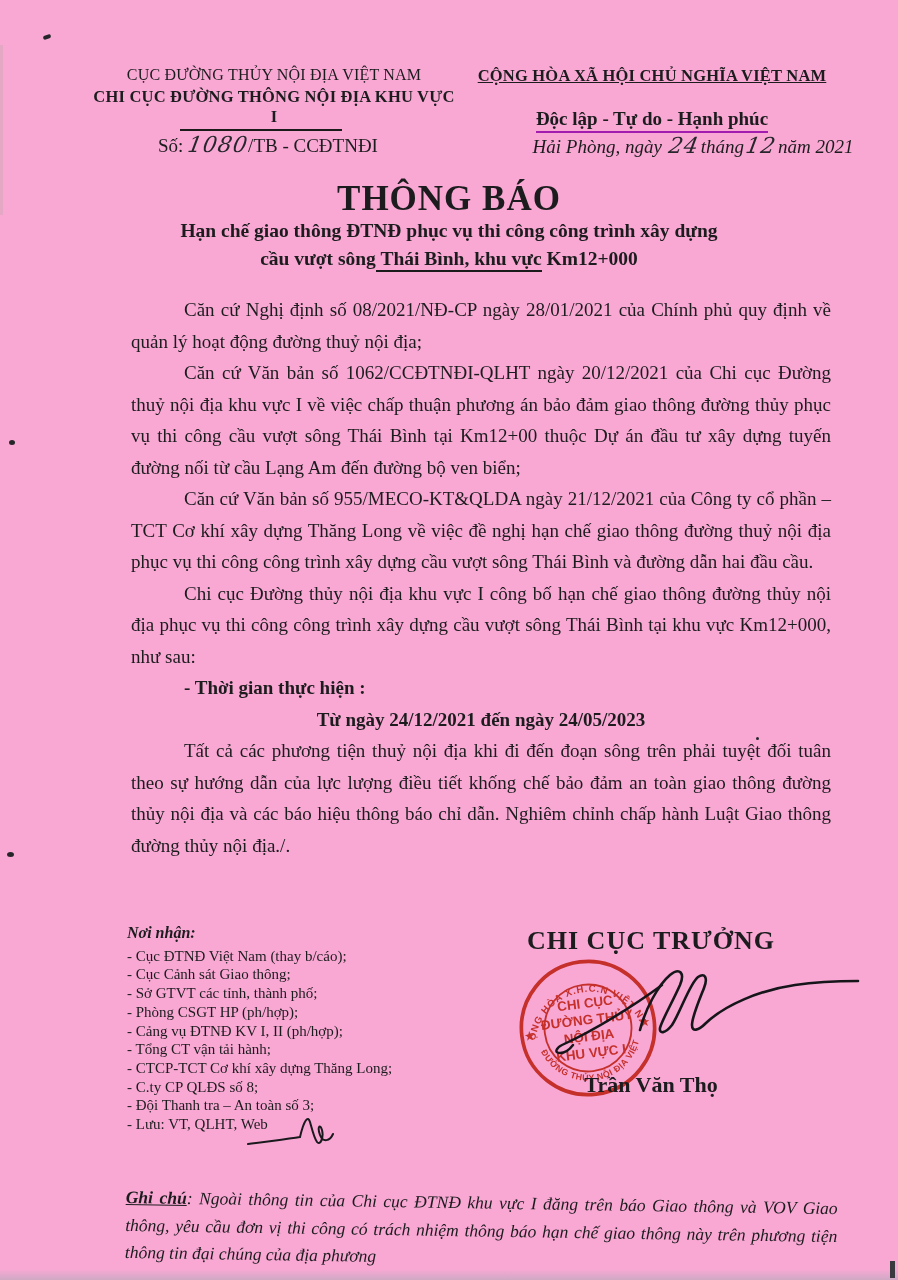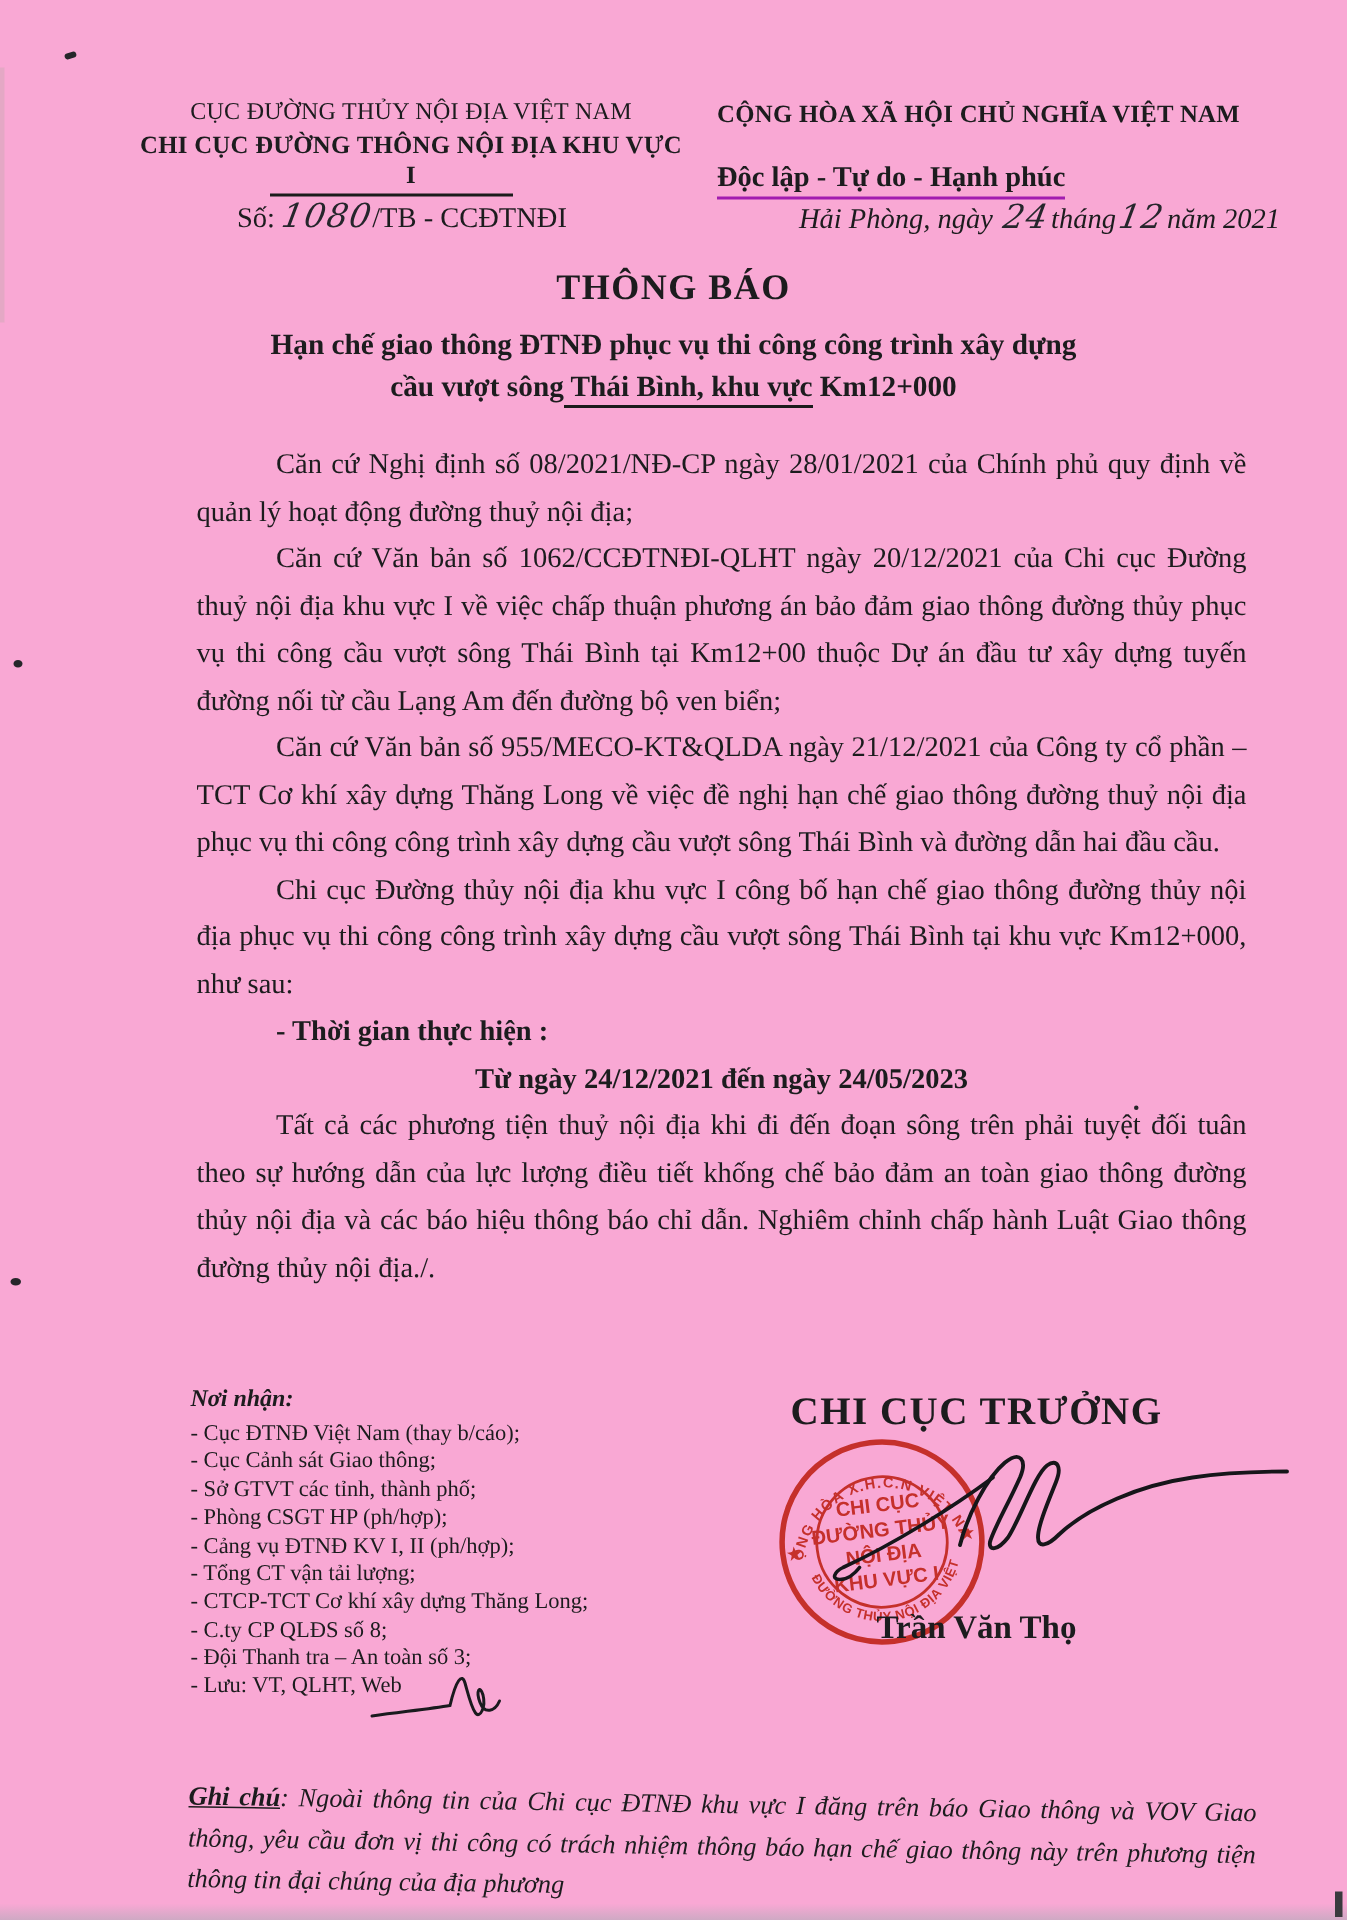--- a/index.html
+++ b/index.html
@@ -6,30 +6,30 @@
   body{width:898px;height:1280px;background:#e9e9e7;font-family:"Liberation Serif","DejaVu Serif",serif;}
   .page{position:relative;width:898px;height:1280px;background:#f9a8d4;color:#1c1c1e;overflow:hidden;}
 
   .abs{position:absolute;}
 
   
   .hdr-left{left:88px;top:66px;width:372px;text-align:center;}
   .hdr-left .l1{font-size:16px;letter-spacing:.2px;}
   .hdr-left .l2{font-size:16.5px;font-weight:700;margin-top:3px;letter-spacing:.2px;}
   .hdr-left .rule{width:162px;margin:2px 0 0 92px;border-bottom:2px solid #1b1b1b;height:0;}
-  .hdr-right{left:478px;top:66px;width:404px;text-align:left;}
+  .hdr-right{left:450px;top:66px;width:404px;text-align:center;text-decoration:underline;}
   .hdr-right .l1{font-size:16.5px;font-weight:700;letter-spacing:.2px;}
   .hdr-right .l2{display:inline-block;font-size:19px;font-weight:700;border-bottom:2px solid #a21caf;padding-bottom:1px;margin-top:4px;}
 
   .doc-number{left:158px;top:132px;font-size:19px;}
   .hw{font-family:"DejaVu Serif",serif;font-style:italic;display:inline-block;transform:skewX(-10deg);font-size:22px;letter-spacing:1px;color:#26262c;}
   .date-line{left:500px;top:133px;width:386px;text-align:center;font-style:italic;font-size:19px;}
   .date-line .hw{margin:0 2px;}
 
-  .title{left:0;top:179px;width:898px;text-align:center;font-size:24px;font-weight:700;letter-spacing:1px;}
+  .title{left:0;top:179px;width:898px;text-align:center;font-size:35px;font-weight:700;letter-spacing:1px;}
   .sub{left:0;width:898px;text-align:center;font-size:19.5px;font-weight:700;}
   .sub1{top:220px;}
   .sub2{top:248px;}
   .sub2 .u{border-bottom:2px solid #1b1b1b;padding-bottom:1px;}
 
   .body-text{left:131px;top:294px;width:700px;font-size:19px;line-height:31.5px;text-align:justify;}
   .body-text p{margin:0;text-indent:53px;}
   .time-head{font-weight:700;}
   .time-val{text-align:center;text-indent:0 !important;font-weight:700;}
 
@@ -98,21 +98,21 @@
     <p>Tất cả các phương tiện thuỷ nội địa khi đi đến đoạn sông trên phải tuyệt đối tuân theo sự hướng dẫn của lực lượng điều tiết khống chế bảo đảm an toàn giao thông đường thủy nội địa và các báo hiệu thông báo chỉ dẫn. Nghiêm chỉnh chấp hành Luật Giao thông đường thủy nội địa./.</p>
   </div>
 
   <div class="abs recipients">
     <div class="recip-head">Nơi nhận:</div>
     <div>- Cục ĐTNĐ Việt Nam (thay b/cáo);</div>
     <div>- Cục Cảnh sát Giao thông;</div>
     <div>- Sở GTVT các tỉnh, thành phố;</div>
     <div>- Phòng CSGT HP (ph/hợp);</div>
     <div>- Cảng vụ ĐTNĐ KV I, II (ph/hợp);</div>
-    <div>- Tổng CT vận tải lượng;</div>
+    <div>- Tổng CT vận tải hành;</div>
     <div>- CTCP-TCT Cơ khí xây dựng Thăng Long;</div>
     <div>- C.ty CP QLĐS số 8;</div>
     <div>- Đội Thanh tra – An toàn số 3;</div>
     <div>- Lưu: VT, QLHT, Web</div>
   </div>
 
   <div class="abs sig-title">CHI CỤC TRƯỞNG</div>
 
   <svg class="abs stamp" viewBox="0 0 160 160">
     <defs>

